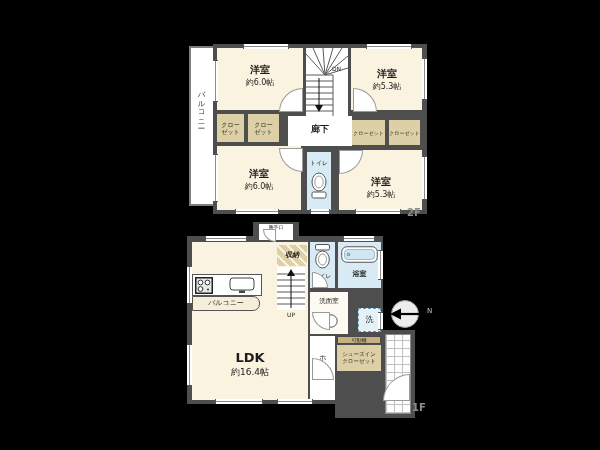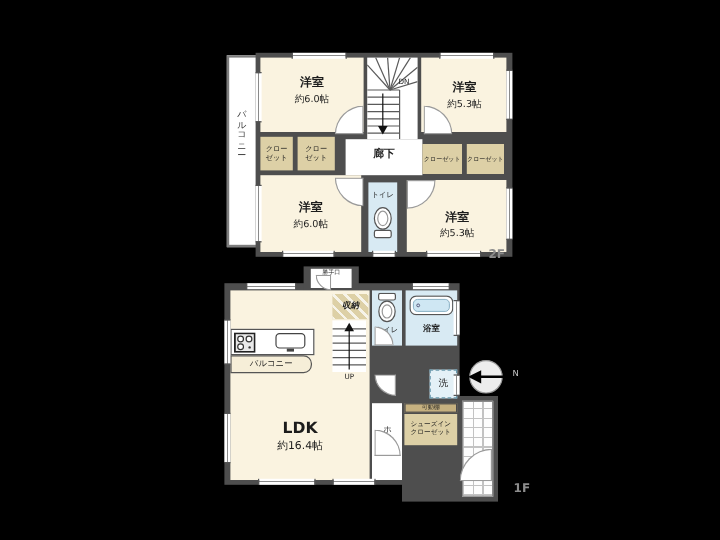--- a/index.html
+++ b/index.html
@@ -185,20 +185,27 @@
     </div>
     <div class="wet" style="left:153px;top:20px;width:43px;height:46px;font-weight:bold;">
       <svg width="37" height="17" viewBox="0 0 37 17" style="position:absolute;left:3px;top:4px;">
         <rect x="0.75" y="0.75" width="35.5" height="15.5" rx="5" fill="#fff" stroke="#555"></rect>
         <rect x="3.5" y="3.5" width="30" height="10" rx="3.5" fill="#cfe7f3" stroke="#7fa8bd" stroke-width="0.75"></rect>
         <circle cx="7.5" cy="8.5" r="1.2" fill="none" stroke="#557" stroke-width="0.8"></circle>
       </svg>
       <span class="lbl" style="left:0;top:28px;width:43px;font-size:7px;">浴室</span>
     </div>
 
+    <div class="abs" style="left:125px;top:70px;width:38px;height:42px;background:#fcfaf2;">
+      <span class="lbl" style="left:0;top:6px;width:38px;font-size:6.5px;">洗面室</span>
+      <svg width="16" height="16" viewBox="0 0 16 16" style="position:absolute;left:12px;top:20px;">
+        <circle cx="9" cy="9" r="6.2" fill="#fff" stroke="#555"></circle>
+        <rect x="0.5" y="4.5" width="4.5" height="5" fill="#fff" stroke="#555"></rect>
+      </svg>
+    </div>
     <div class="abs" style="left:173px;top:86px;width:23px;height:24px;background:#e4f1f7;border:1px dashed #6899ad;box-sizing:border-box;">
       <span class="lbl" style="left:0;top:6px;width:21px;font-size:8px;">洗</span>
     </div>
 
     <div class="abs" style="left:152px;top:114px;width:44px;height:8px;background:#c6b180;border:1px solid #4a4a4a;box-sizing:border-box;overflow:hidden;">
       <span class="lbl" style="left:0;top:0;width:42px;font-size:5px;line-height:6px;">可動棚</span>
     </div>
     <div class="closet flexc" style="left:152px;top:123px;width:44px;height:26px;">
       <span class="lbl" style="position:static;font-size:5.5px;">シューズイン</span>
       <span class="lbl" style="position:static;font-size:5.5px;">クローゼット</span>
@@ -216,21 +223,21 @@
 
     <div class="win-v" style="left:2px;top:44px;height:36px;"></div>
     <div class="win-v" style="left:2px;top:122px;height:40px;"></div>
     <div class="win-h" style="left:30px;top:177px;width:46px;"></div>
     <div class="win-h" style="left:92px;top:177px;width:34px;"></div>
     <div class="win-h" style="left:20px;top:14px;width:40px;"></div>
     <div class="win-h" style="left:158px;top:14px;width:30px;"></div>
     <div class="win-v" style="left:193px;top:28px;height:28px;"></div>
     <div class="win-v" style="left:193px;top:90px;height:16px;"></div>
   </div>
-  <span class="floor-tag" style="left:412px;top:402px;padding-left:16px;">1F</span>
+  <span class="floor-tag" style="left:412px;top:402px;">1F</span>
 
   <svg width="38" height="34" viewBox="0 0 38 34" style="position:absolute;left:388px;top:297px;">
     <circle cx="17" cy="17" r="13.5" fill="#ededed" stroke="#9a9a9a"></circle>
     <line x1="12" y1="17" x2="34" y2="17" stroke="#000" stroke-width="2.2"></line>
     <polygon points="2,17 13,11.5 13,22.5" fill="#000"></polygon>
   </svg>
   <span class="lbl" style="left:427px;top:307px;font-size:7px;color:#c8c8c8;">N</span>
 
 </div>
 

